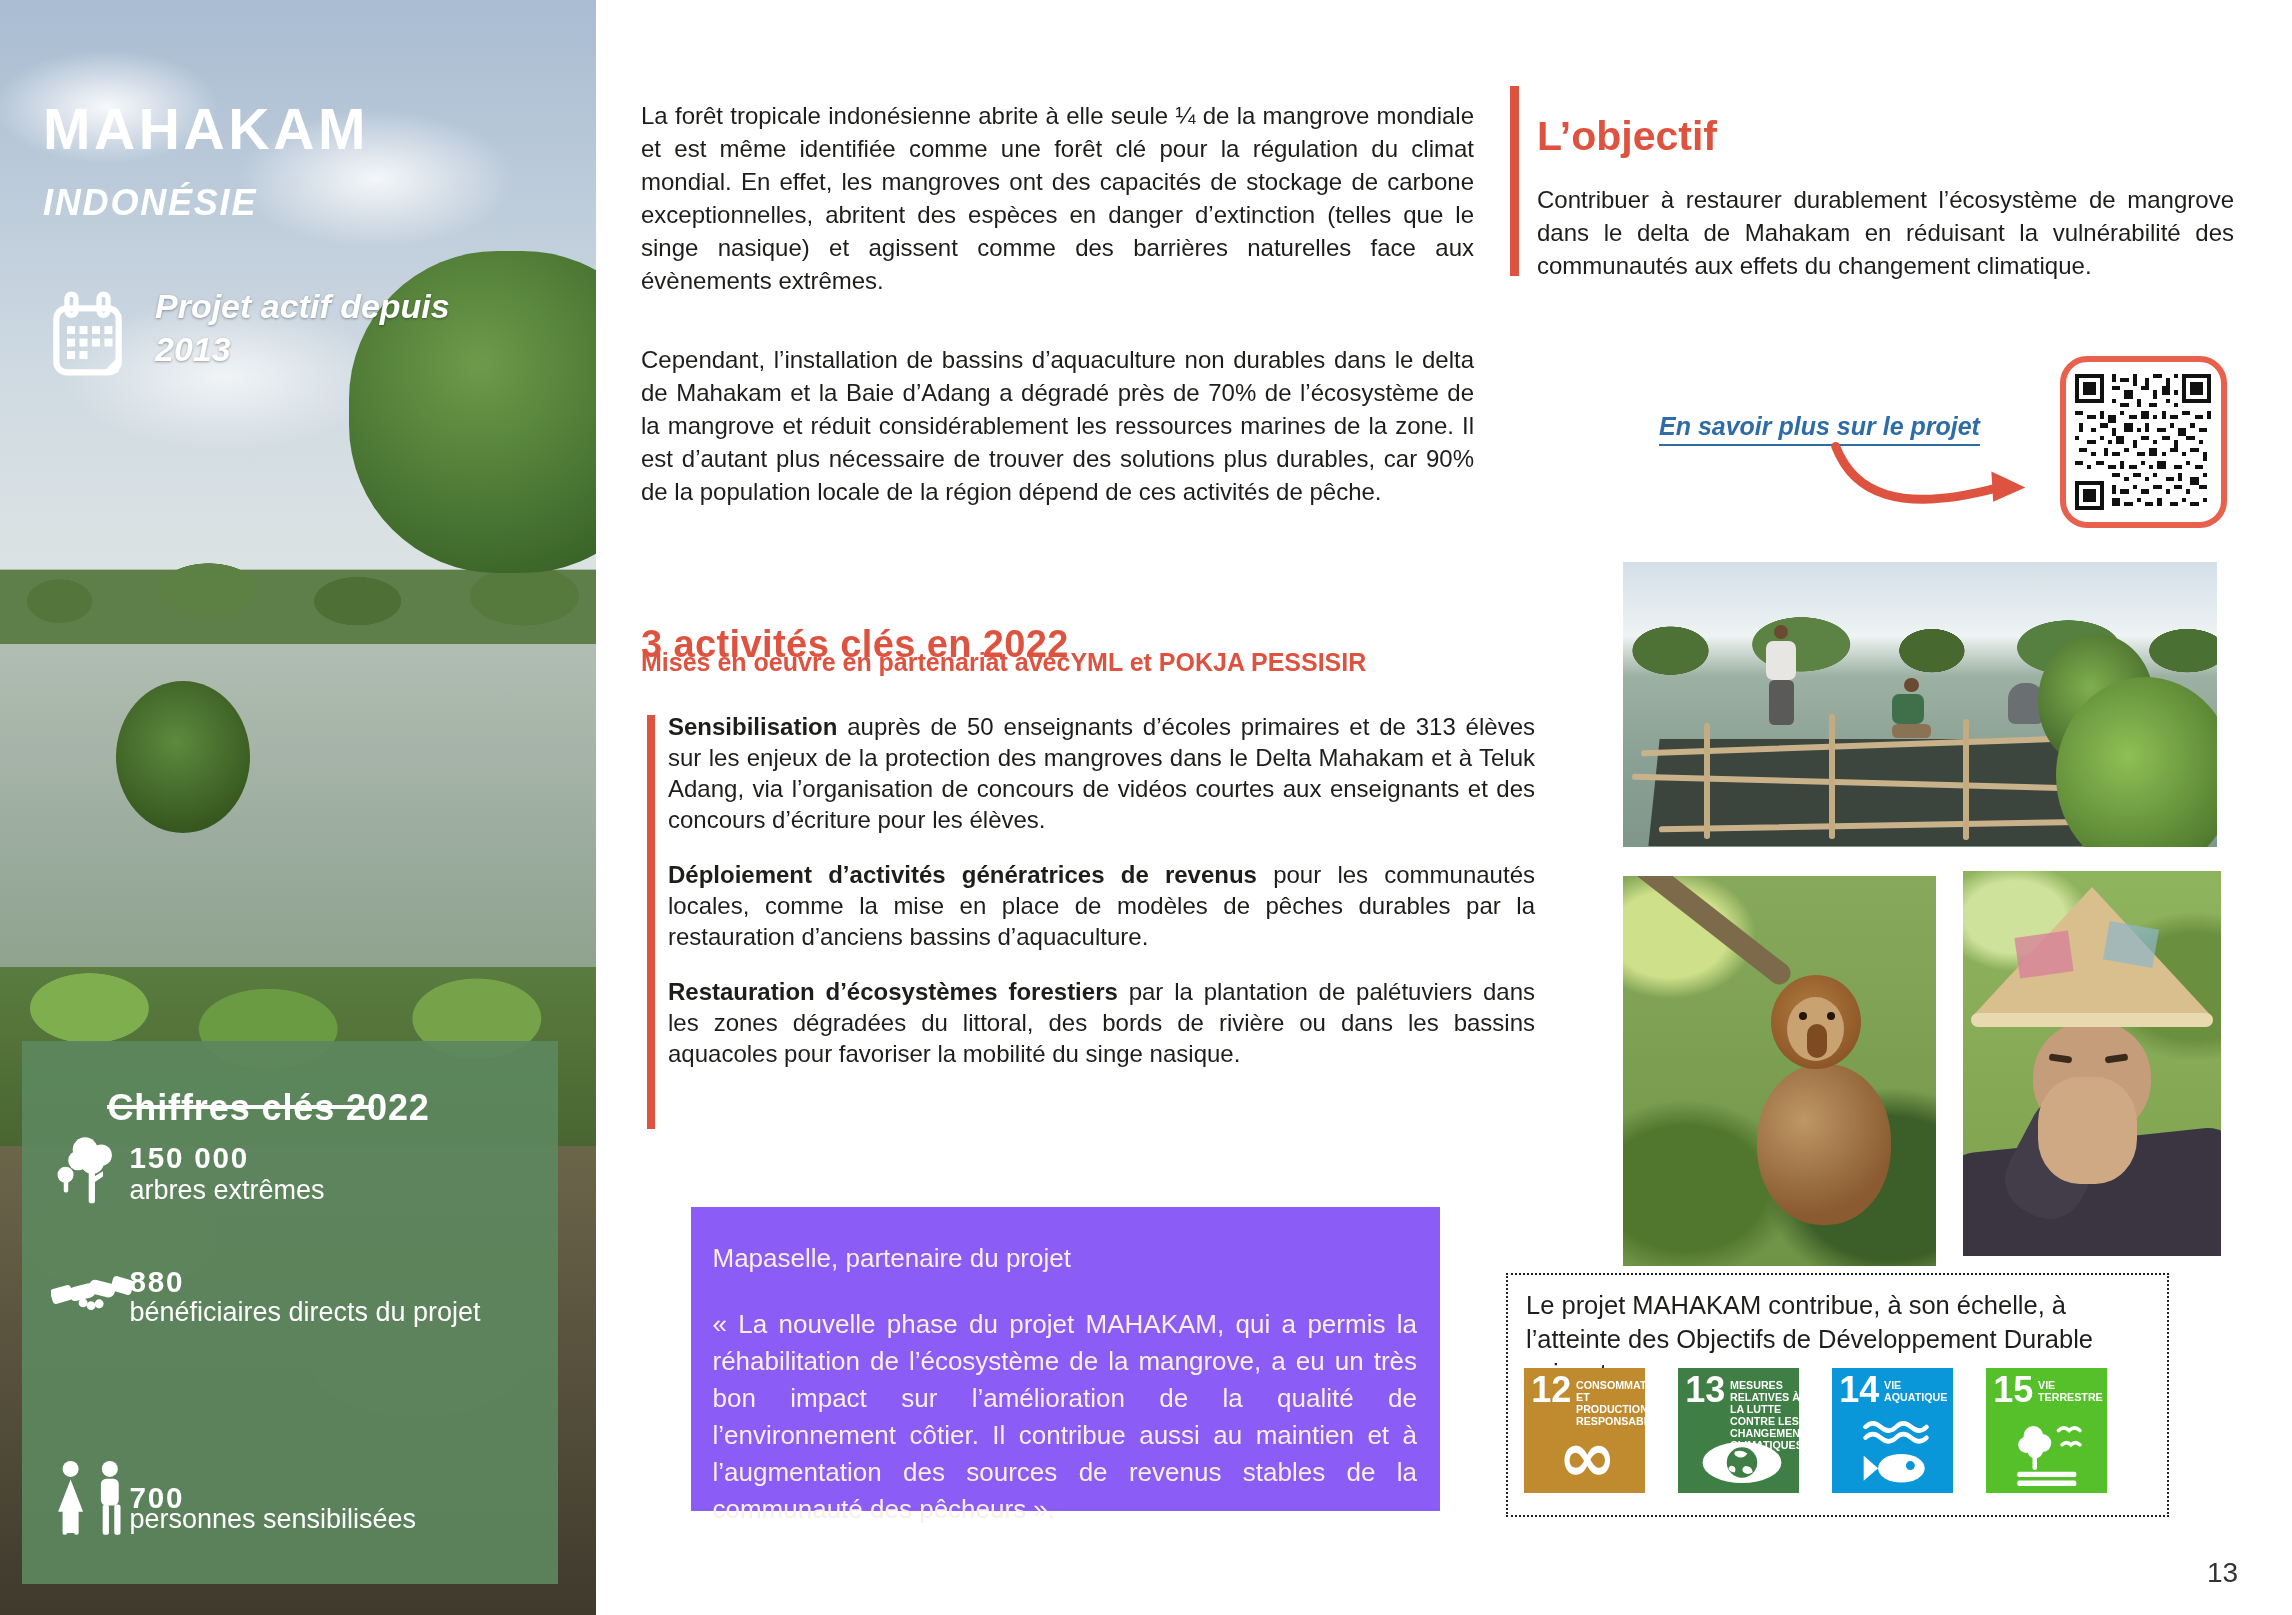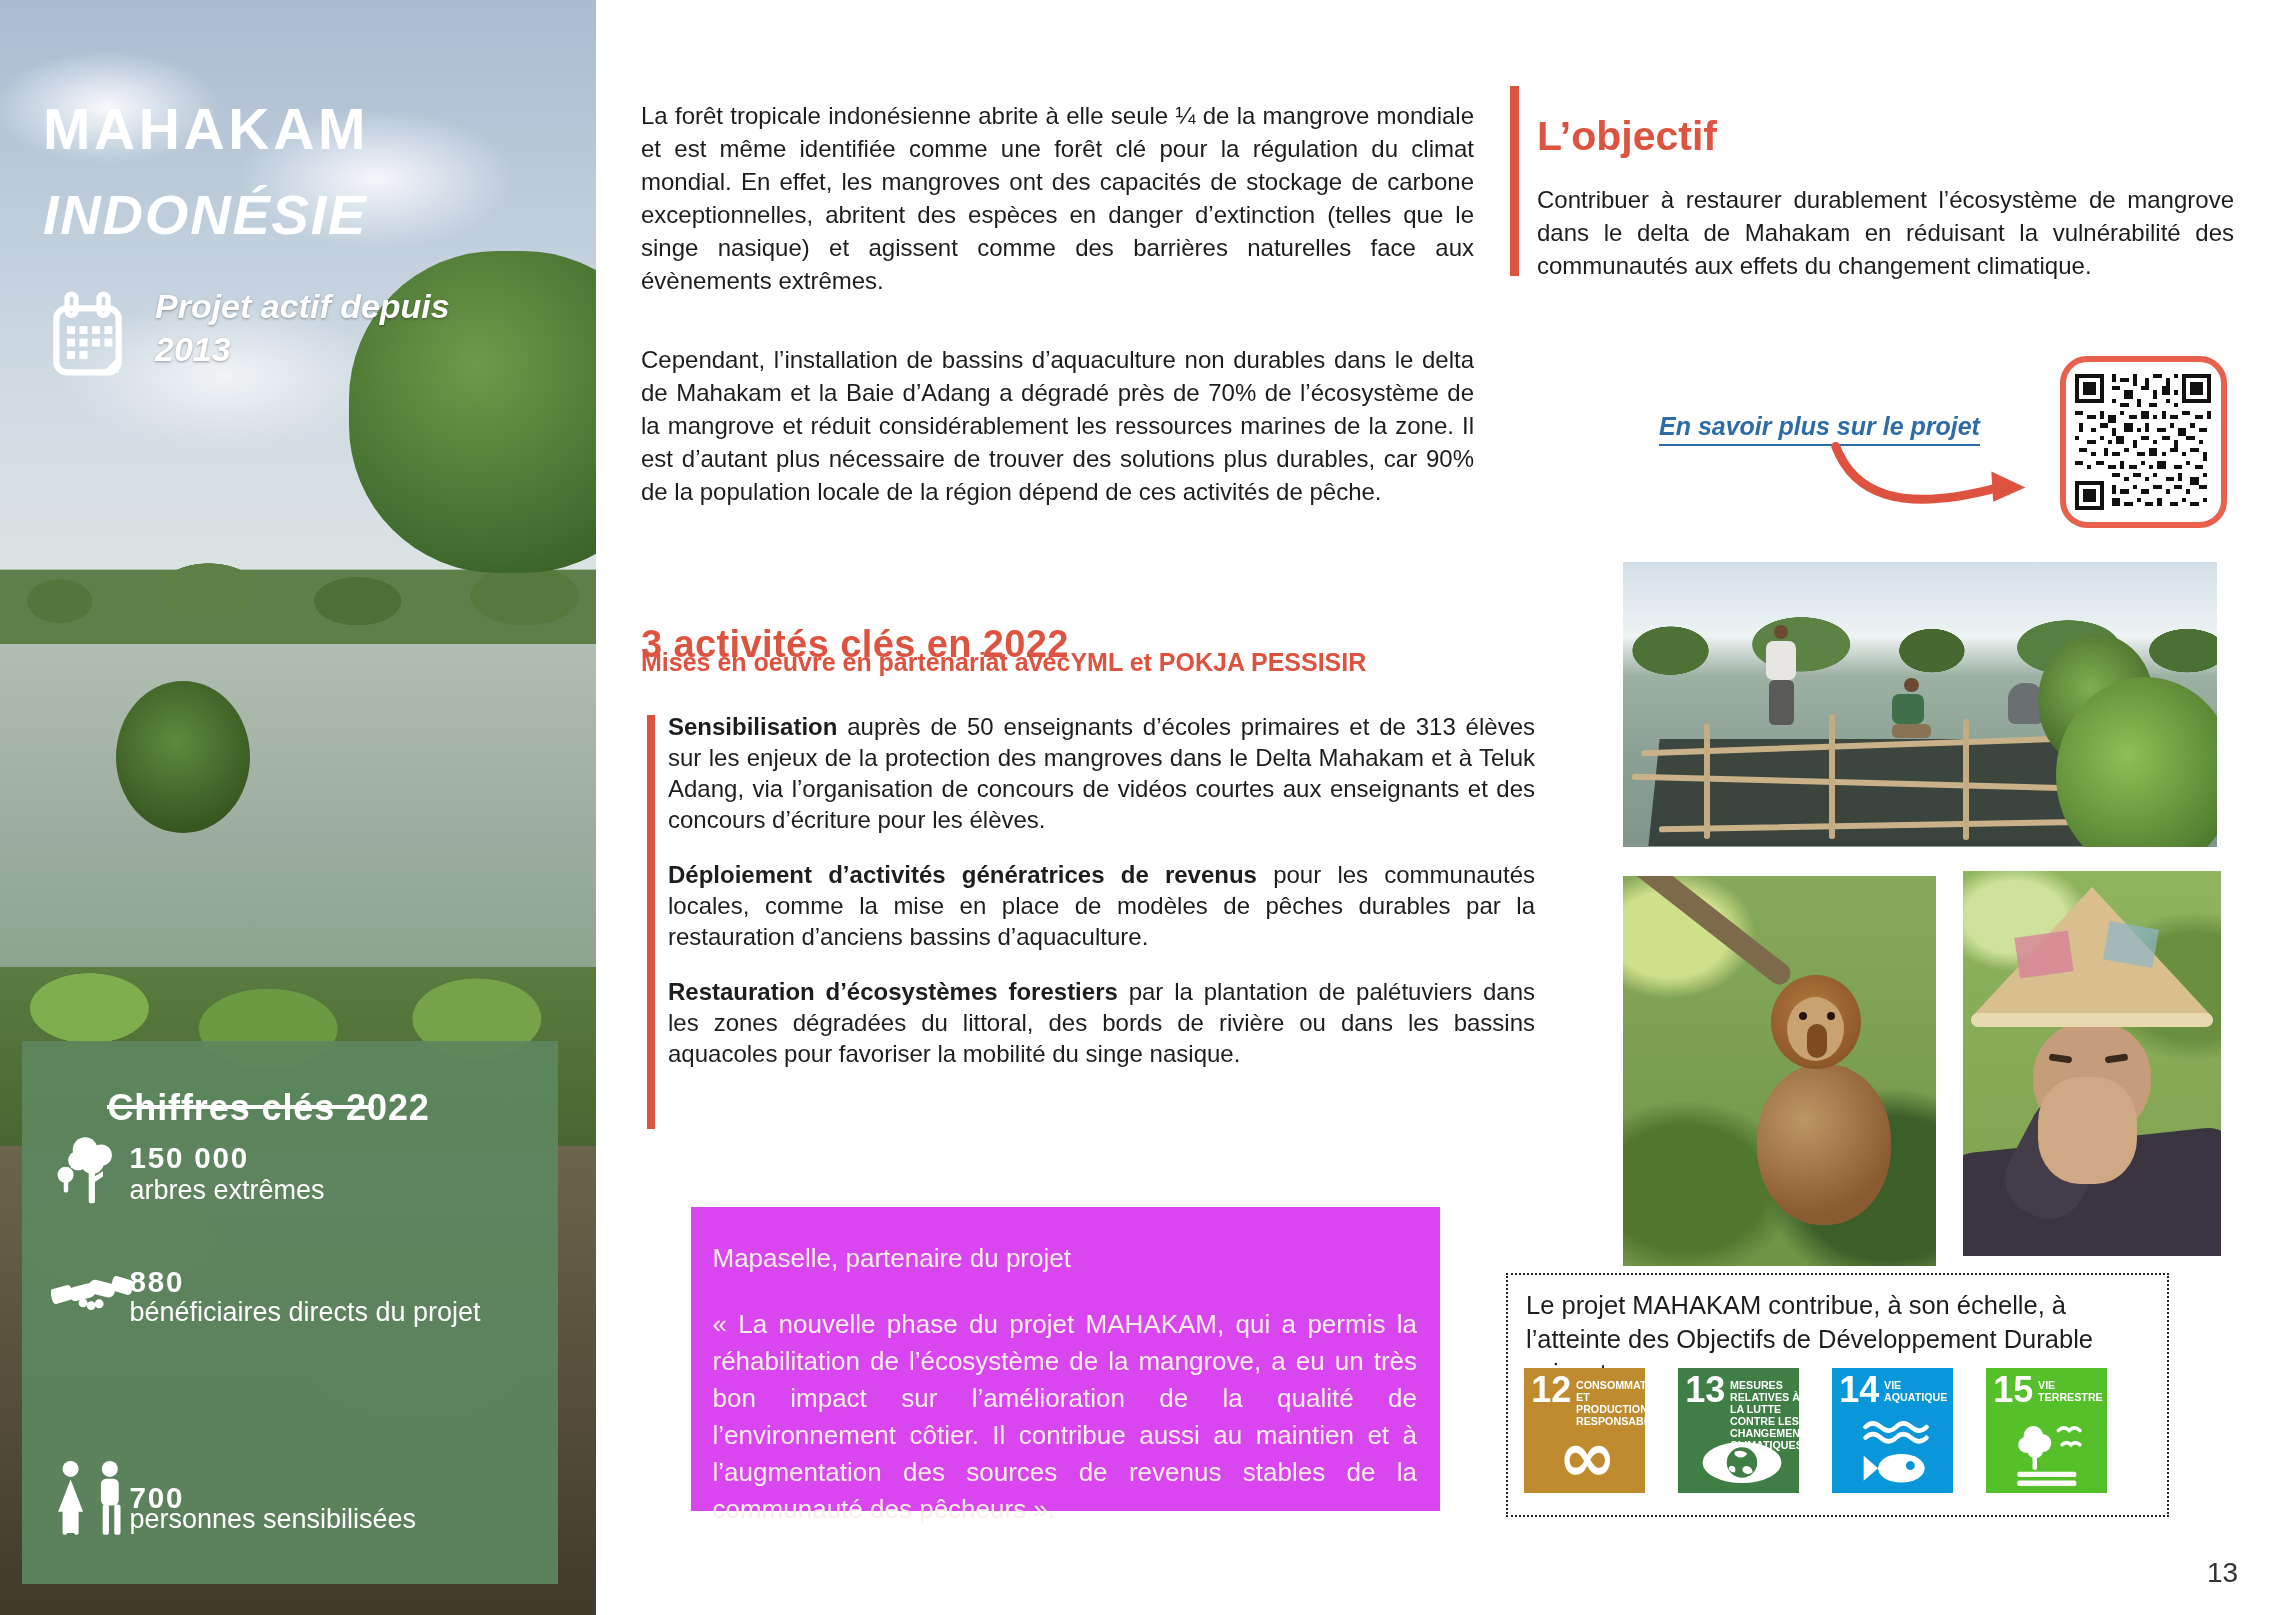--- a/index.html
+++ b/index.html
@@ -31,21 +31,21 @@
     background:radial-gradient(107px 63px at 15% 20%,#7fae4e 55%,rgba(0,0,0,0) 56%),
                radial-gradient(125px 72px at 45% 30%,#6a9a42 55%,rgba(0,0,0,0) 56%),
                radial-gradient(116px 72px at 80% 25%,#76a349 55%,rgba(0,0,0,0) 56%),
                linear-gradient(#5a7c3f,#466330);}
   .sb-ground{left:0;top:1146px;width:596px;height:469px;
     background:radial-gradient(161px 81px at 20% 20%,#6e6a4b 60%,rgba(0,0,0,0) 61%),
                radial-gradient(179px 99px at 70% 45%,#5c5a40 60%,rgba(0,0,0,0) 61%),
                linear-gradient(#6b654a,#4d4736 70%,#3e3a2c);}
   .sb-title{left:43px;top:77px;color:#fff;}
   .sb-title .t1{display:block;font-size:57px;font-weight:800;letter-spacing:3.6px;}
-  .sb-title .t2{display:block;font-size:56px;font-weight:800;font-style:italic;letter-spacing:1.8px;margin-top:19.7px;}
+  .sb-title .t2{display:block;font-size:36px;font-weight:800;font-style:italic;letter-spacing:1.8px;margin-top:19.7px;}
   .since-wrap{left:49px;top:285px;width:466px;}
   .cal{position:absolute;left:1.8px;top:5.4px;}
   .since-text{position:absolute;left:106px;top:0;width:358px;color:#fff;
     font-size:34px;line-height:43px;font-weight:700;font-style:italic;
     text-shadow:0 0.9px 2.7px rgba(0,0,0,.35);}
 
   
   .figures{left:22.4px;top:1041px;width:536px;height:543px;background:rgba(92,134,94,.93);color:#fff;}
   .fig-h{position:absolute;left:85px;top:16px;font-size:36px;font-weight:800;letter-spacing:0.9px;}
   .fig-rule{position:absolute;left:85px;top:64px;width:267px;height:3.6px;background:#fff;}
@@ -59,21 +59,21 @@
   .p2{left:641px;top:319px;width:833px;}
   .act-h{left:641px;top:591px;font-size:38px;font-weight:800;color:#de5340;letter-spacing:0.4px;}
   .act-sub{left:641px;top:648px;font-size:25px;font-weight:700;color:#de5340;}
   .act-sub .partners{font-weight:800;}
   .act-bar{left:647px;top:715px;width:8px;height:414px;background:#de5340;}
   .activities{left:668px;top:711px;width:867px;}
   .activities p{margin:0 0 24px 0;font-size:24px;line-height:31px;text-align:justify;}
   .activities strong{font-weight:800;}
 
   
-  .quote-box{left:691px;top:1207px;width:749px;height:304px;background:#d946ef;color:#f9efe6;
+  .quote-box{left:691px;top:1207px;width:749px;height:304px;background:#8b5cf6;color:#f9efe6;
     box-sizing:border-box;padding:36px 23px 0 21.5px;}
   .q-intro{margin:0;font-size:26px;}
   .q-text{margin:32px 0 0 0;font-size:26px;line-height:37px;text-align:justify;}
 
   
   .obj-bar{left:1510px;top:86px;width:9px;height:190px;background:#de5340;}
   .obj-h{left:1537px;top:79px;font-size:41px;font-weight:800;color:#de5340;}
   .obj-p{left:1537px;top:159px;width:697px;}
   .learn-link{left:1659px;top:412px;font-size:25px;font-weight:800;font-style:italic;
     color:#2d6ca6;border-bottom:2.7px solid #2d6ca6;padding-bottom:2.7px;cursor:pointer;}

